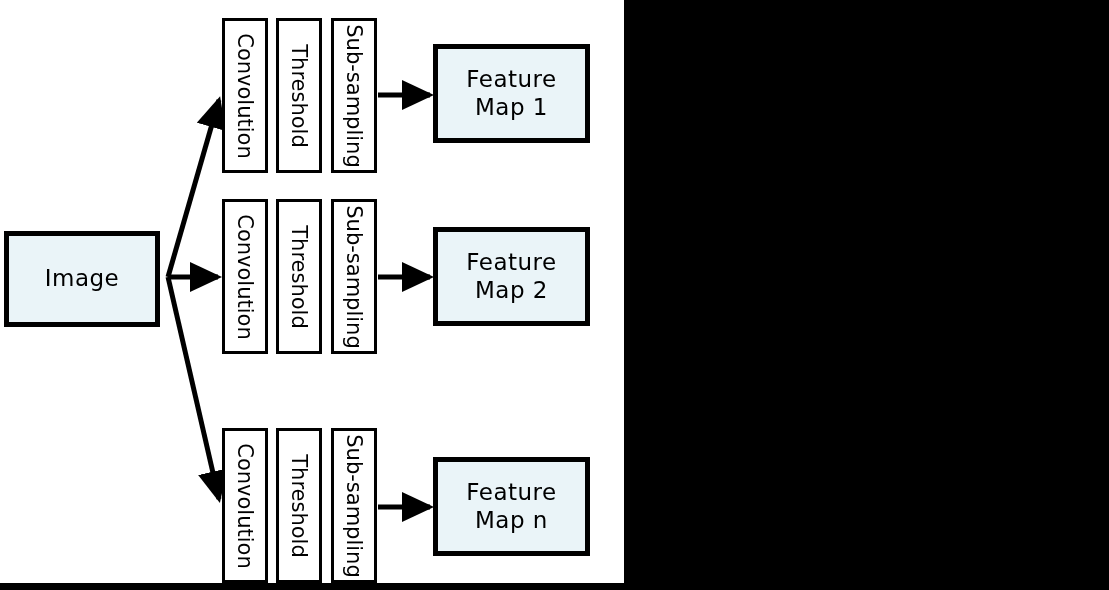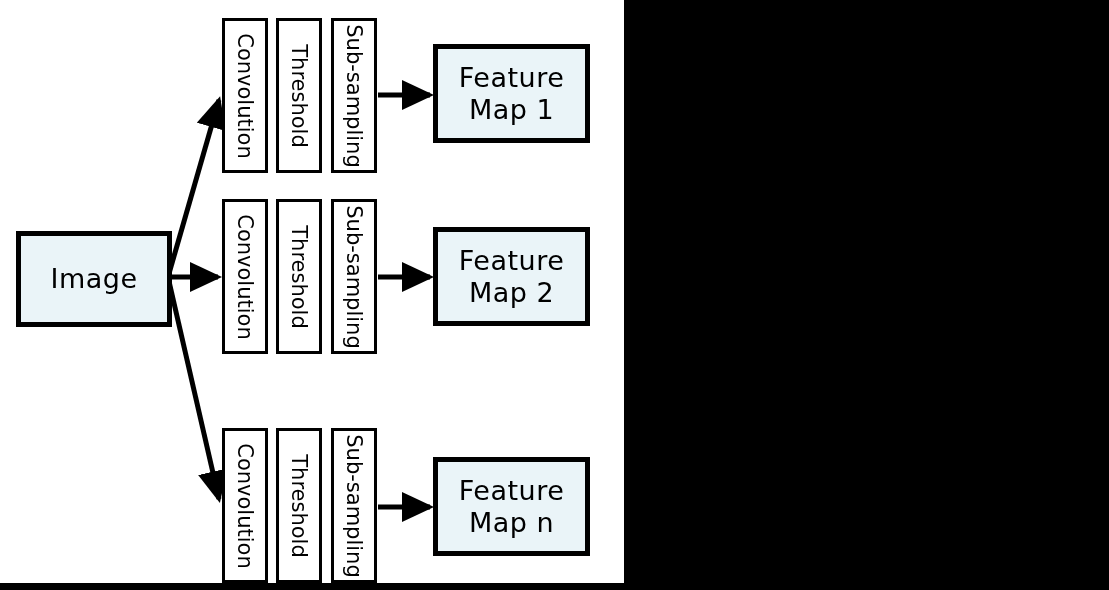--- a/index.html
+++ b/index.html
@@ -29,21 +29,21 @@
   .node-box {
     position: absolute;
     box-sizing: border-box;
     background: #eaf4f8;
     border: 5px solid #000000;
     display: flex;
     align-items: center;
     justify-content: center;
     text-align: center;
     color: #000000;
-    font-size: 27px;
+    font-size: 23px;
     line-height: 1.18;
     letter-spacing: 0.5px;
     font-family: "DejaVu Sans", sans-serif;
   }
   .node-box .lbl { display: block; white-space: pre-line; }
 
   
   .stage-col {
     position: absolute;
     box-sizing: border-box;
@@ -108,21 +108,21 @@
 
       <line x1="168" y1="277" x2="218" y2="277" stroke="#000000" stroke-width="5" marker-end="url(#ah)"></line>
 
       <line x1="168" y1="277" x2="219" y2="499" stroke="#000000" stroke-width="5" marker-end="url(#ah)"></line>
 
       <line x1="378" y1="95" x2="430" y2="95" stroke="#000000" stroke-width="5" marker-end="url(#ah)"></line>
       <line x1="378" y1="277" x2="430" y2="277" stroke="#000000" stroke-width="5" marker-end="url(#ah)"></line>
       <line x1="378" y1="507" x2="430" y2="507" stroke="#000000" stroke-width="5" marker-end="url(#ah)"></line>
     </svg>
 
-    <div class="node-box" style="left:16px; top:231px; width:156px; height:96px;">
+    <div class="node-box" style="left:4px; top:231px; width:156px; height:96px;">
       <span class="lbl">Image</span>
     </div>
 
     <div class="stage-col" style="left:222px; top:18px; width:46px; height:155px;">
       <span class="vtext">Convolution</span>
     </div>
     <div class="stage-col" style="left:276px; top:18px; width:46px; height:155px;">
       <span class="vtext">Threshold</span>
     </div>
     <div class="stage-col" style="left:331px; top:18px; width:46px; height:155px;">

